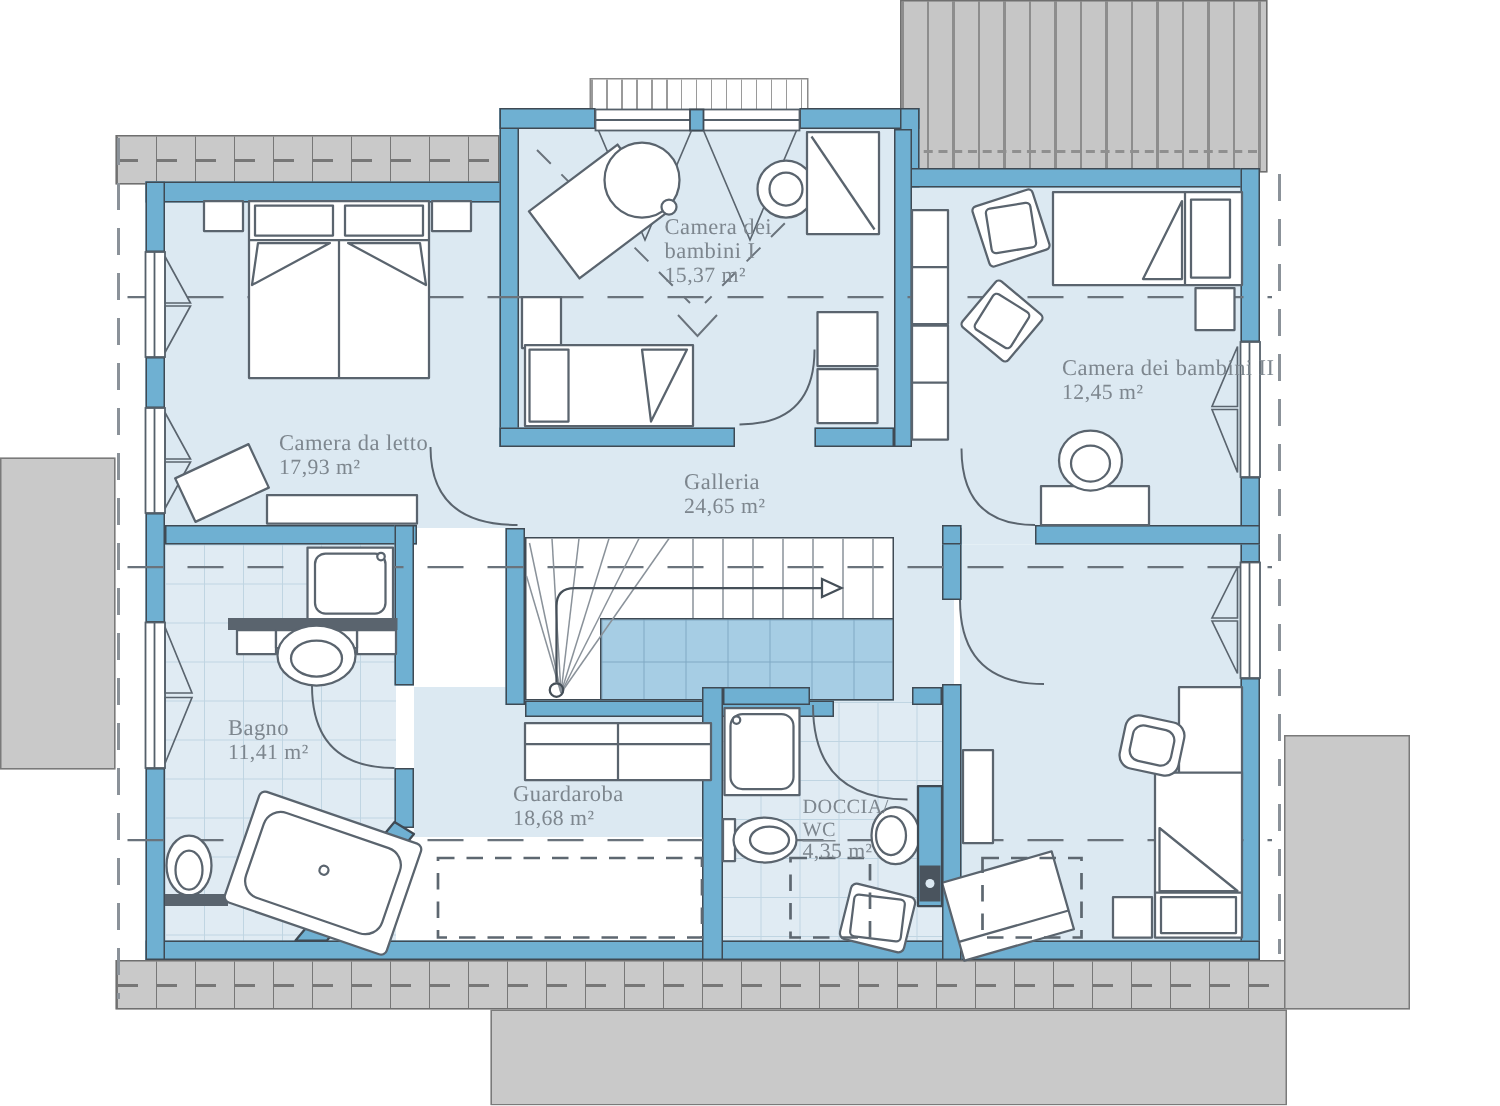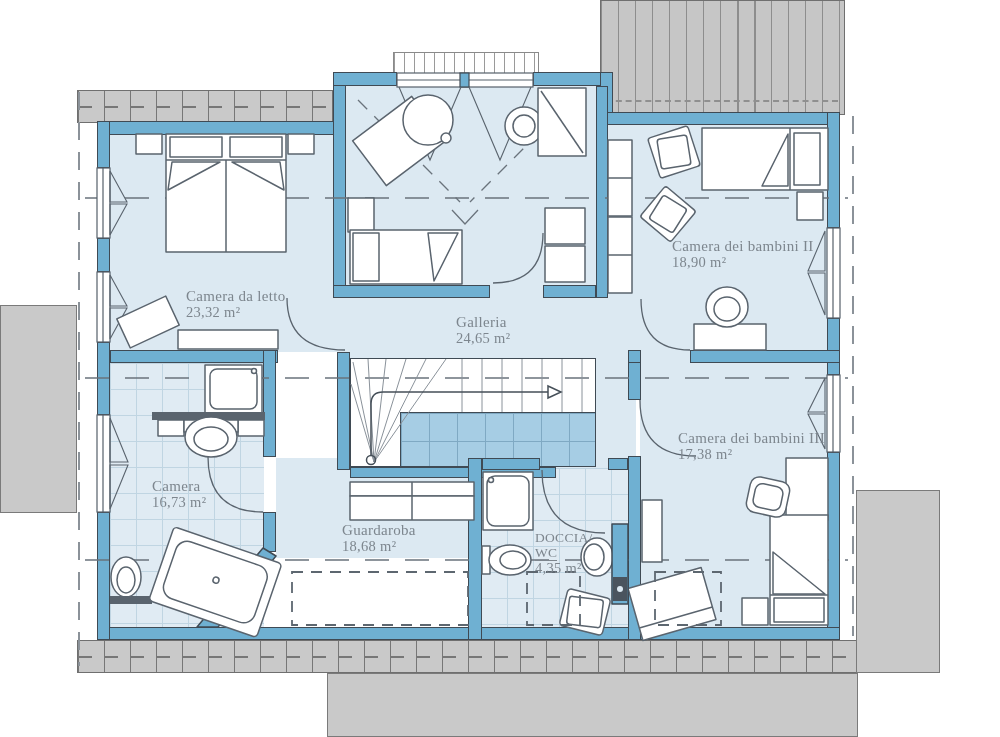--- a/index.html
+++ b/index.html
@@ -295,42 +295,43 @@
 
     <g stroke="#5d6770" stroke-width="1.8" stroke-dasharray="11 8" fill="none">
       <rect x="292" y="572" width="176" height="53"></rect>
       <rect x="655" y="572" width="66" height="53"></rect>
       <rect x="527" y="572" width="53" height="53"></rect>
     </g>
   </svg>
 
   <div class="room-label" style="left:186px;top:288px">
     <div>Camera da letto</div>
-    <div class="area">23,32 m²</div>
-  </div>
-
-
-  <div class="room-label" style="left:672px;top:238px">
+    <div class="area">17,93 m²</div>
+  </div>
+
+  <div class="room-label" style="left:443px;top:144px">
+    <div>Camera dei</div>
+    <div>bambini I</div>
+    <div class="area">15,37 m²</div>
+  </div>
+
+  <div class="room-label" style="left:708px;top:238px">
     <div>Camera dei bambini II</div>
-    <div class="area">18,90 m²</div>
+    <div class="area">12,45 m²</div>
   </div>
 
   <div class="room-label" style="left:456px;top:314px">
     <div>Galleria</div>
     <div class="area">24,65 m²</div>
   </div>
 
-  <div class="room-label" style="left:678px;top:430px">
-    <div>Camera dei bambini III</div>
-    <div class="area">17,38 m²</div>
-  </div>
 
   <div class="room-label" style="left:152px;top:478px">
-    <div>Camera</div>
-    <div class="area">16,73 m²</div>
+    <div>Bagno</div>
+    <div class="area">11,41 m²</div>
   </div>
 
   <div class="room-label" style="left:342px;top:522px">
     <div>Guardaroba</div>
     <div class="area">18,68 m²</div>
   </div>
 
   <div class="room-label doccia-label" style="left:535px;top:530px">
     <div>DOCCIA/</div>
     <div><span class="wc-underline">WC</span></div>

